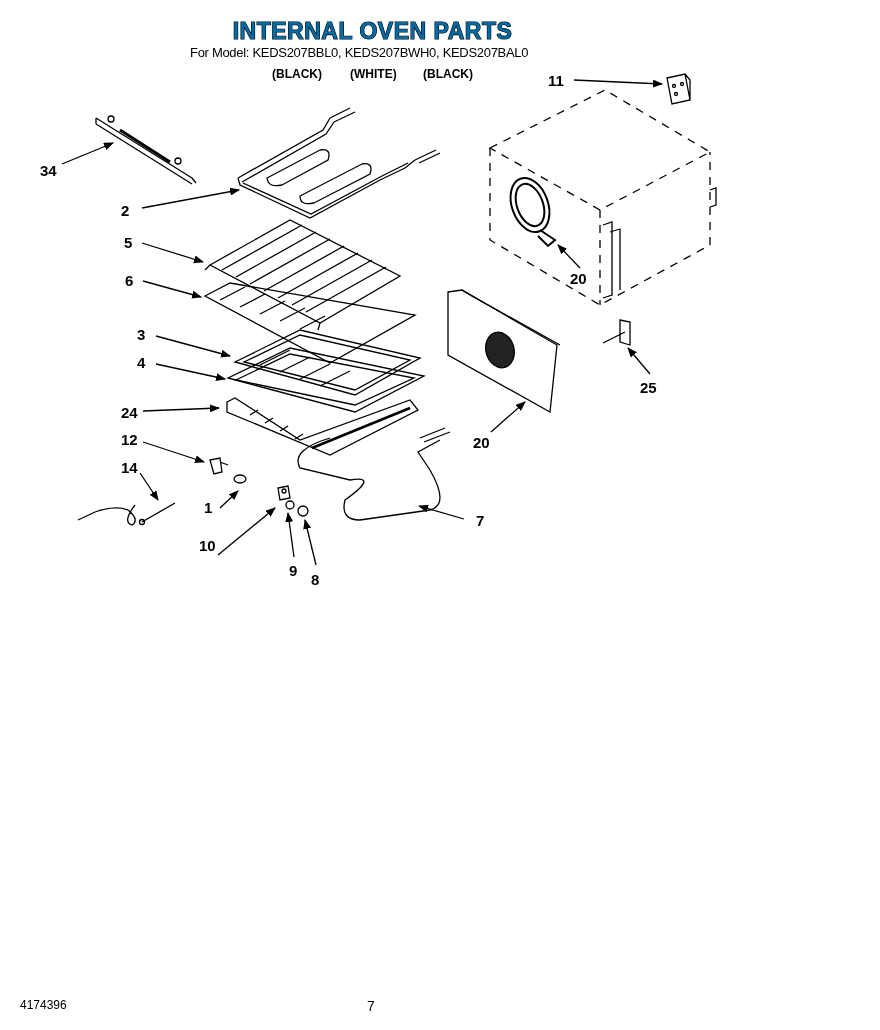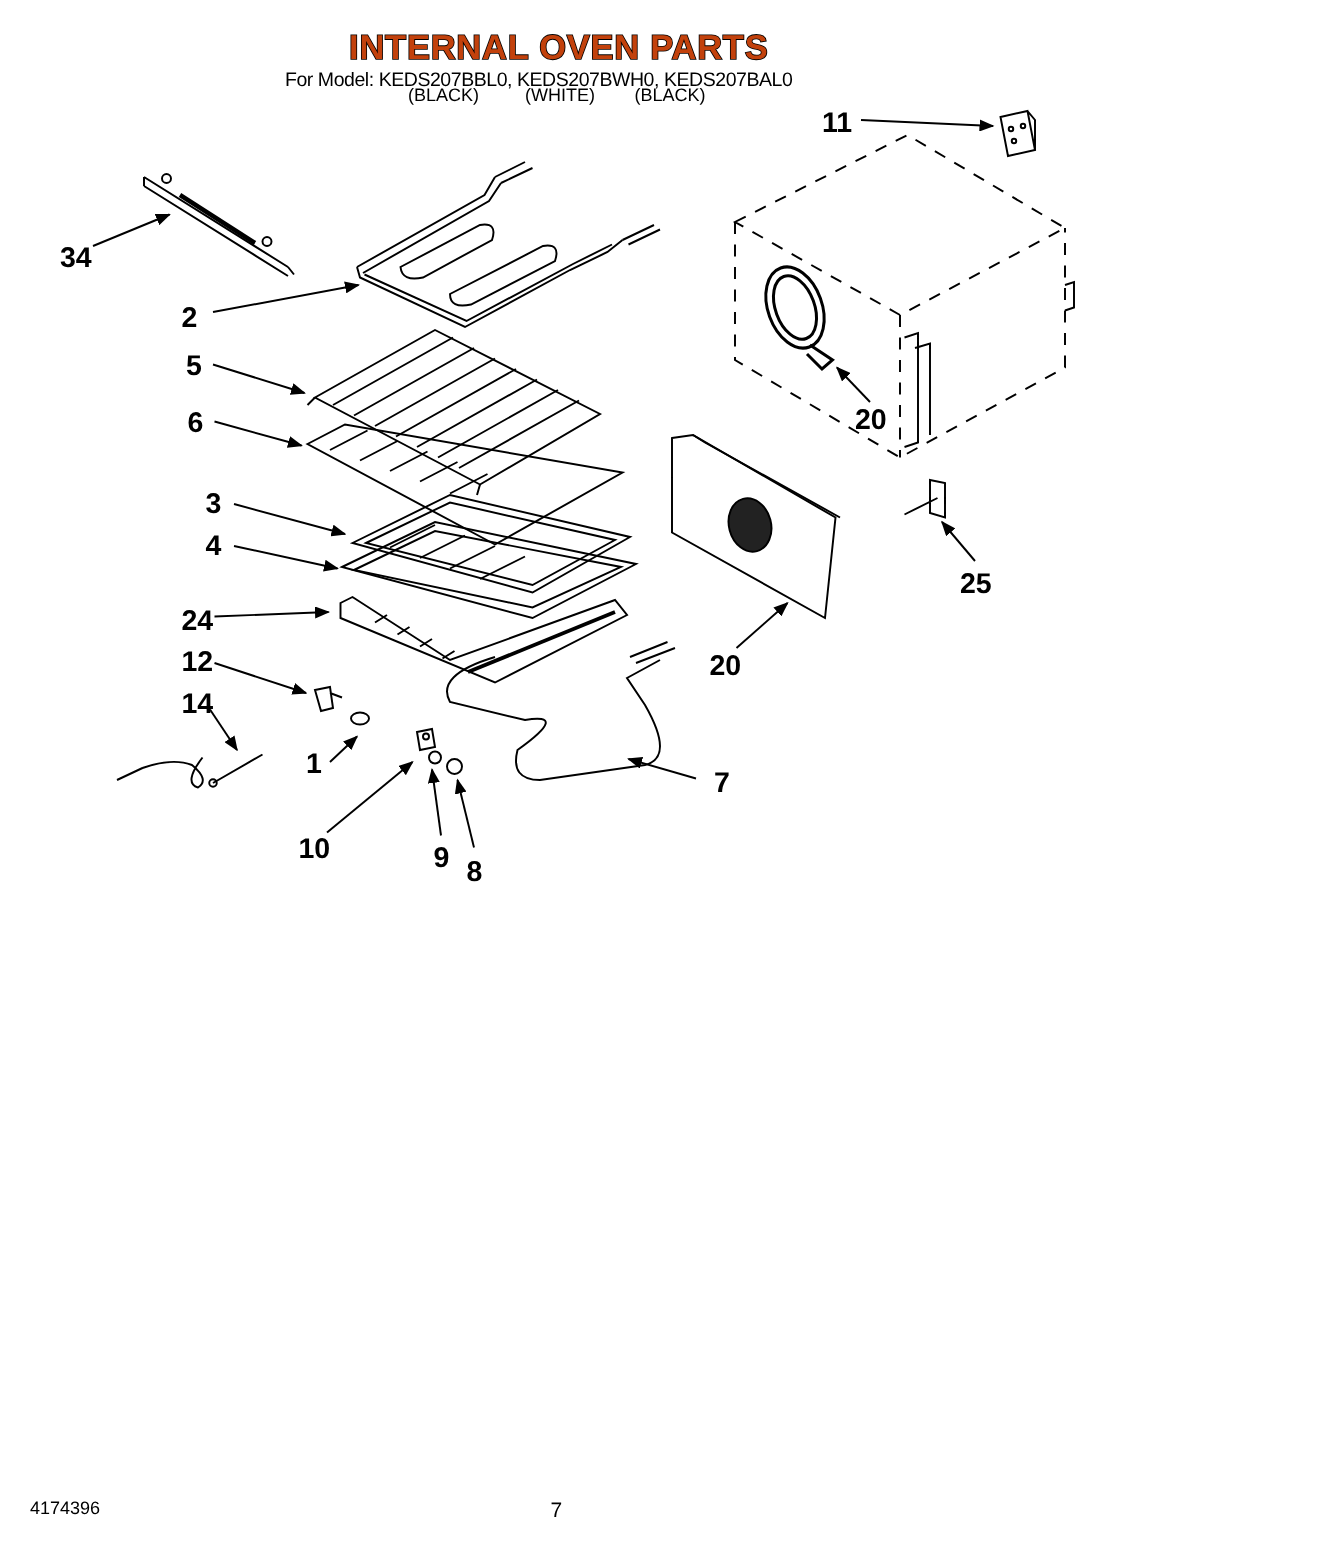--- a/index.html
+++ b/index.html
@@ -1,20 +1,20 @@
 <!DOCTYPE html>
 <html><head>
 <meta charset="utf-8">
 <style>
   html, body { margin: 0; padding: 0; background: #ffffff; }
   body { width: 880px; height: 1030px; position: relative; overflow: hidden; font-family: "Liberation Sans", sans-serif; color: #000; }
-  .title { position: absolute; left: 0; width: 745px; top: 18px; text-align: center; font-size: 23px; font-weight: bold; letter-spacing: 0.5px; color: #c2410c; -webkit-text-stroke: 1.1px #000; paint-order: stroke; text-shadow: 0 0 0 #000; }
+  .title { position: absolute; left: 0; width: 745px; top: 18px; text-align: center; font-size: 23px; font-weight: bold; letter-spacing: 0.5px; color: #0369a1; -webkit-text-stroke: 1.1px #000; paint-order: stroke; text-shadow: 0 0 0 #000; }
   .models { position: absolute; left: 190px; top: 45px; font-size: 13px; font-weight: normal; letter-spacing: -0.3px; white-space: nowrap; }
-  .colors { position: absolute; top: 56px; font-size: 12px; font-weight: normal; white-space: nowrap; }
-  .lbl { position: absolute; font-size: 19px; font-weight: bold; line-height: 1; }
+  .colors { position: absolute; top: 67px; font-size: 12px; font-weight: bold; white-space: nowrap; }
+  .lbl { position: absolute; font-size: 15px; font-weight: bold; line-height: 1; }
   .footer { position: absolute; font-size: 12px; font-weight: normal; }
   svg.diagram { position: absolute; left: 0; top: 0; }
 </style>
 </head>
 <body>
 
 <div class="title">INTERNAL OVEN PARTS</div>
 <div class="models">For Model: KEDS207BBL0, KEDS207BWH0, KEDS207BAL0</div>
 <div class="colors" style="left:272px">(BLACK)</div>
 <div class="colors" style="left:350px">(WHITE)</div>
@@ -151,18 +151,18 @@
 <div class="lbl" style="left:570px;top:271px">20</div>
 <div class="lbl" style="left:137px;top:327px">3</div>
 <div class="lbl" style="left:137px;top:355px">4</div>
 <div class="lbl" style="left:640px;top:380px">25</div>
 <div class="lbl" style="left:121px;top:405px">24</div>
 <div class="lbl" style="left:473px;top:435px">20</div>
 <div class="lbl" style="left:121px;top:432px">12</div>
 <div class="lbl" style="left:121px;top:460px">14</div>
 <div class="lbl" style="left:204px;top:500px">1</div>
 <div class="lbl" style="left:476px;top:513px">7</div>
-<div class="lbl" style="left:199px;top:557px">10</div>
+<div class="lbl" style="left:199px;top:538px">10</div>
 <div class="lbl" style="left:289px;top:563px">9</div>
 <div class="lbl" style="left:311px;top:572px">8</div>
 
 <div class="footer" style="left:20px;top:998px">4174396</div>
 <div class="footer" style="left:367px;top:998px;font-size:14px">7</div>
 
 </body></html>

